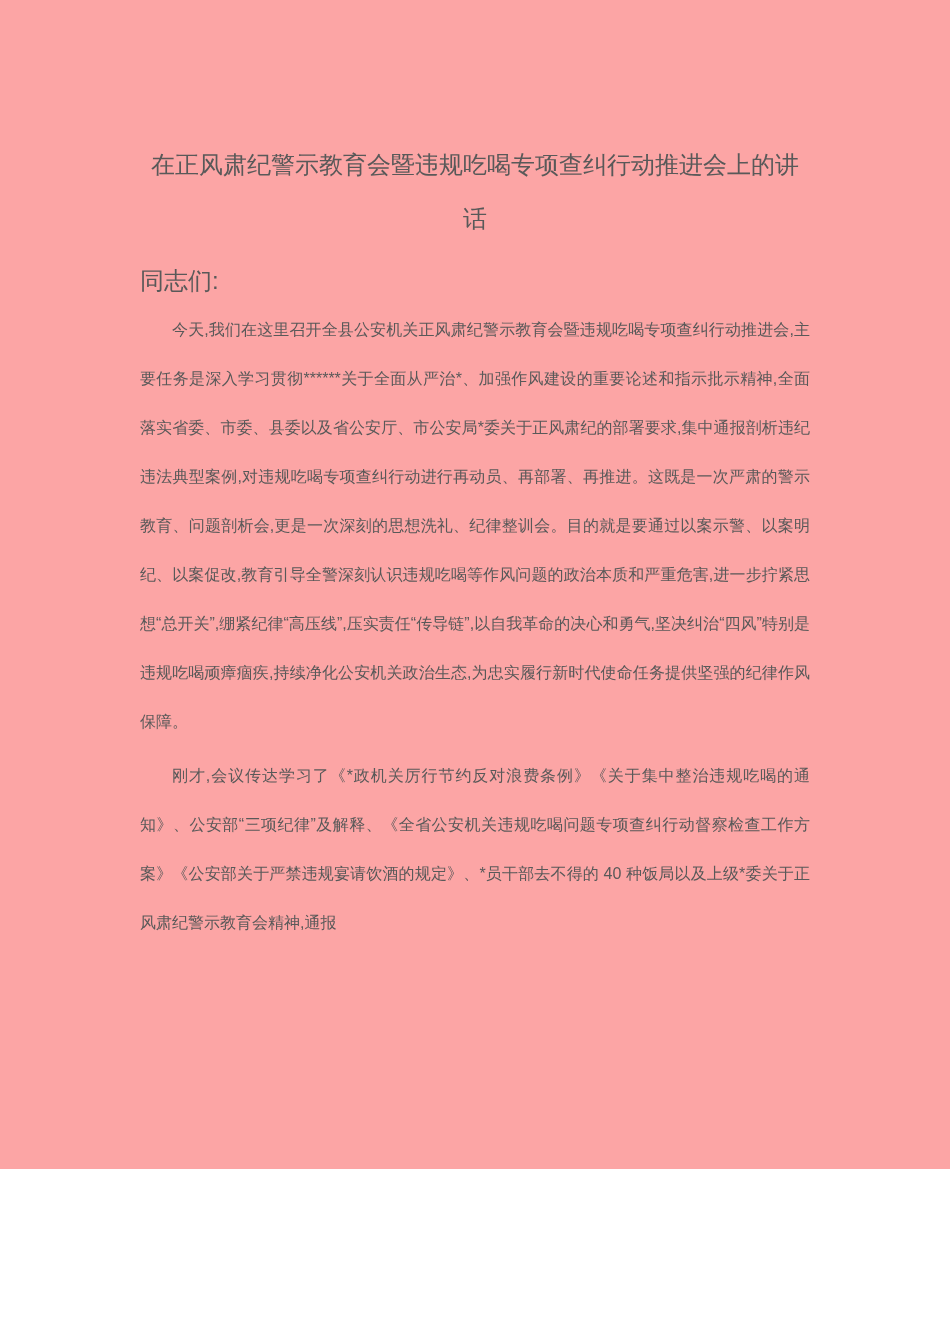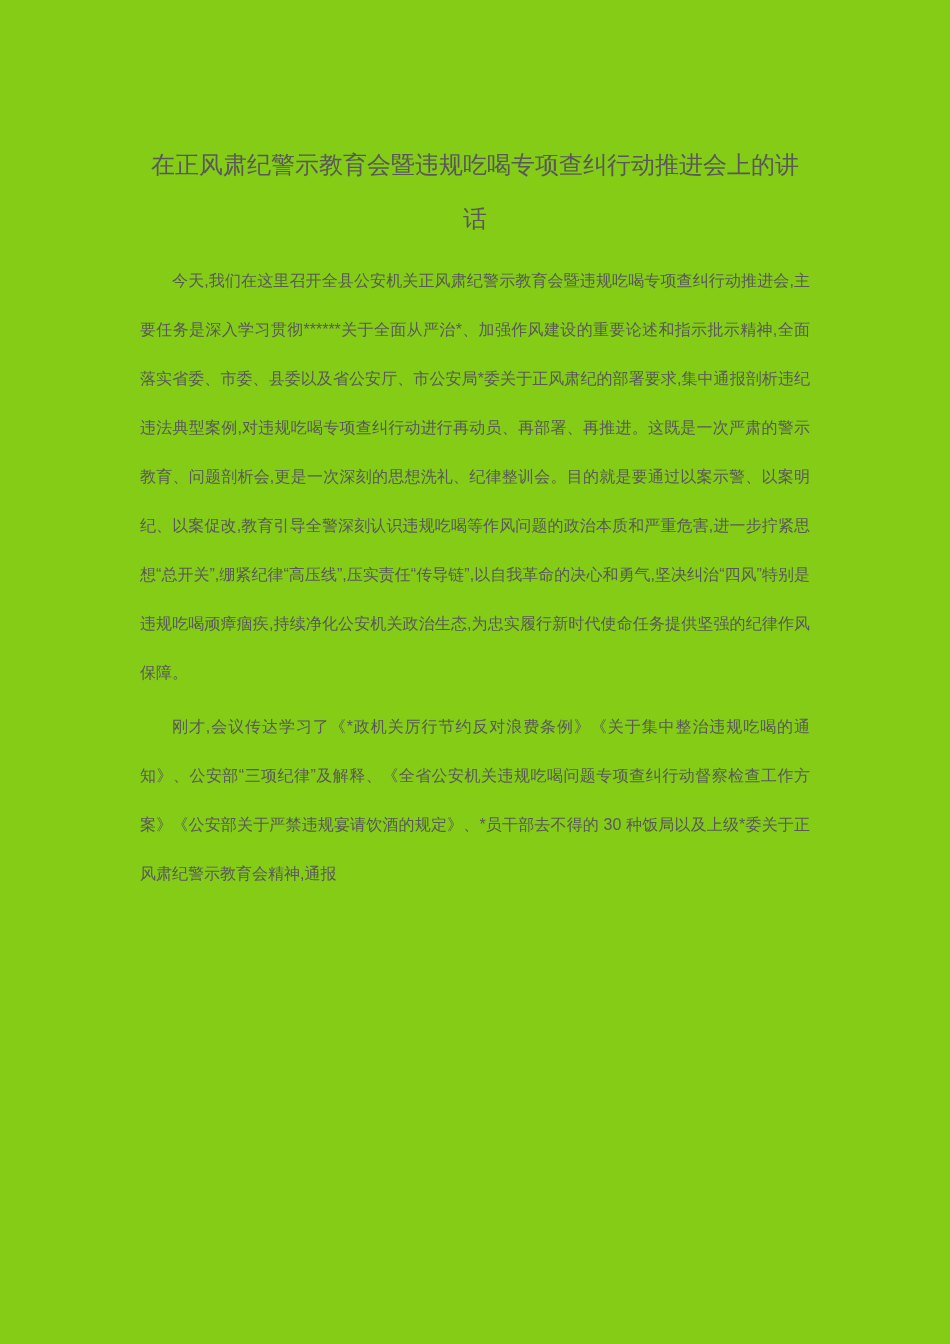--- a/index.html
+++ b/index.html
@@ -9,23 +9,23 @@
   body {
     width: 950px;
     height: 1344px;
     background: #ffffff;
     font-family: "Liberation Sans", "DejaVu Sans", sans-serif;
     overflow: hidden;
   }
   .page {
     box-sizing: border-box;
     width: 950px;
-    height: 1344px;
+    height: 1169px;
     padding-top: 138px;
-    background: #84cc16;
+    background: #fca5a5;
   }
   .doc-title {
     width: 660px;
     margin: 0 auto 10px auto;
     font-size: 24px;
     font-weight: 400;
     line-height: 54px;
     text-align: center;
     color: #595959;
     letter-spacing: 0;
@@ -48,15 +48,16 @@
     text-justify: inter-character;
     text-indent: 2em;
     word-break: normal;
   }
 </style>
 </head>
 <body>
 
 <div class="page">
   <h1 class="doc-title">在正风肃纪警示教育会暨违规吃喝专项查纠行动推进会上的讲话</h1>
+  <p class="salutation">同志们:</p>
   <p class="para">今天,我们在这里召开全县公安机关正风肃纪警示教育会暨违规吃喝专项查纠行动推进会,主要任务是深入学习贯彻******关于全面从严治*、加强作风建设的重要论述和指示批示精神,全面落实省委、市委、县委以及省公安厅、市公安局*委关于正风肃纪的部署要求,集中通报剖析违纪违法典型案例,对违规吃喝专项查纠行动进行再动员、再部署、再推进。这既是一次严肃的警示教育、问题剖析会,更是一次深刻的思想洗礼、纪律整训会。目的就是要通过以案示警、以案明纪、以案促改,教育引导全警深刻认识违规吃喝等作风问题的政治本质和严重危害,进一步拧紧思想“总开关”,绷紧纪律“高压线”,压实责任“传导链”,以自我革命的决心和勇气,坚决纠治“四风”特别是违规吃喝顽瘴痼疾,持续净化公安机关政治生态,为忠实履行新时代使命任务提供坚强的纪律作风保障。</p>
-  <p class="para">刚才,会议传达学习了《*政机关厉行节约反对浪费条例》《关于集中整治违规吃喝的通知》、公安部“三项纪律”及解释、《全省公安机关违规吃喝问题专项查纠行动督察检查工作方案》《公安部关于严禁违规宴请饮酒的规定》、*员干部去不得的 30 种饭局以及上级*委关于正风肃纪警示教育会精神,通报</p>
+  <p class="para">刚才,会议传达学习了《*政机关厉行节约反对浪费条例》《关于集中整治违规吃喝的通知》、公安部“三项纪律”及解释、《全省公安机关违规吃喝问题专项查纠行动督察检查工作方案》《公安部关于严禁违规宴请饮酒的规定》、*员干部去不得的 40 种饭局以及上级*委关于正风肃纪警示教育会精神,通报</p>
 </div>
 
 </body></html>

